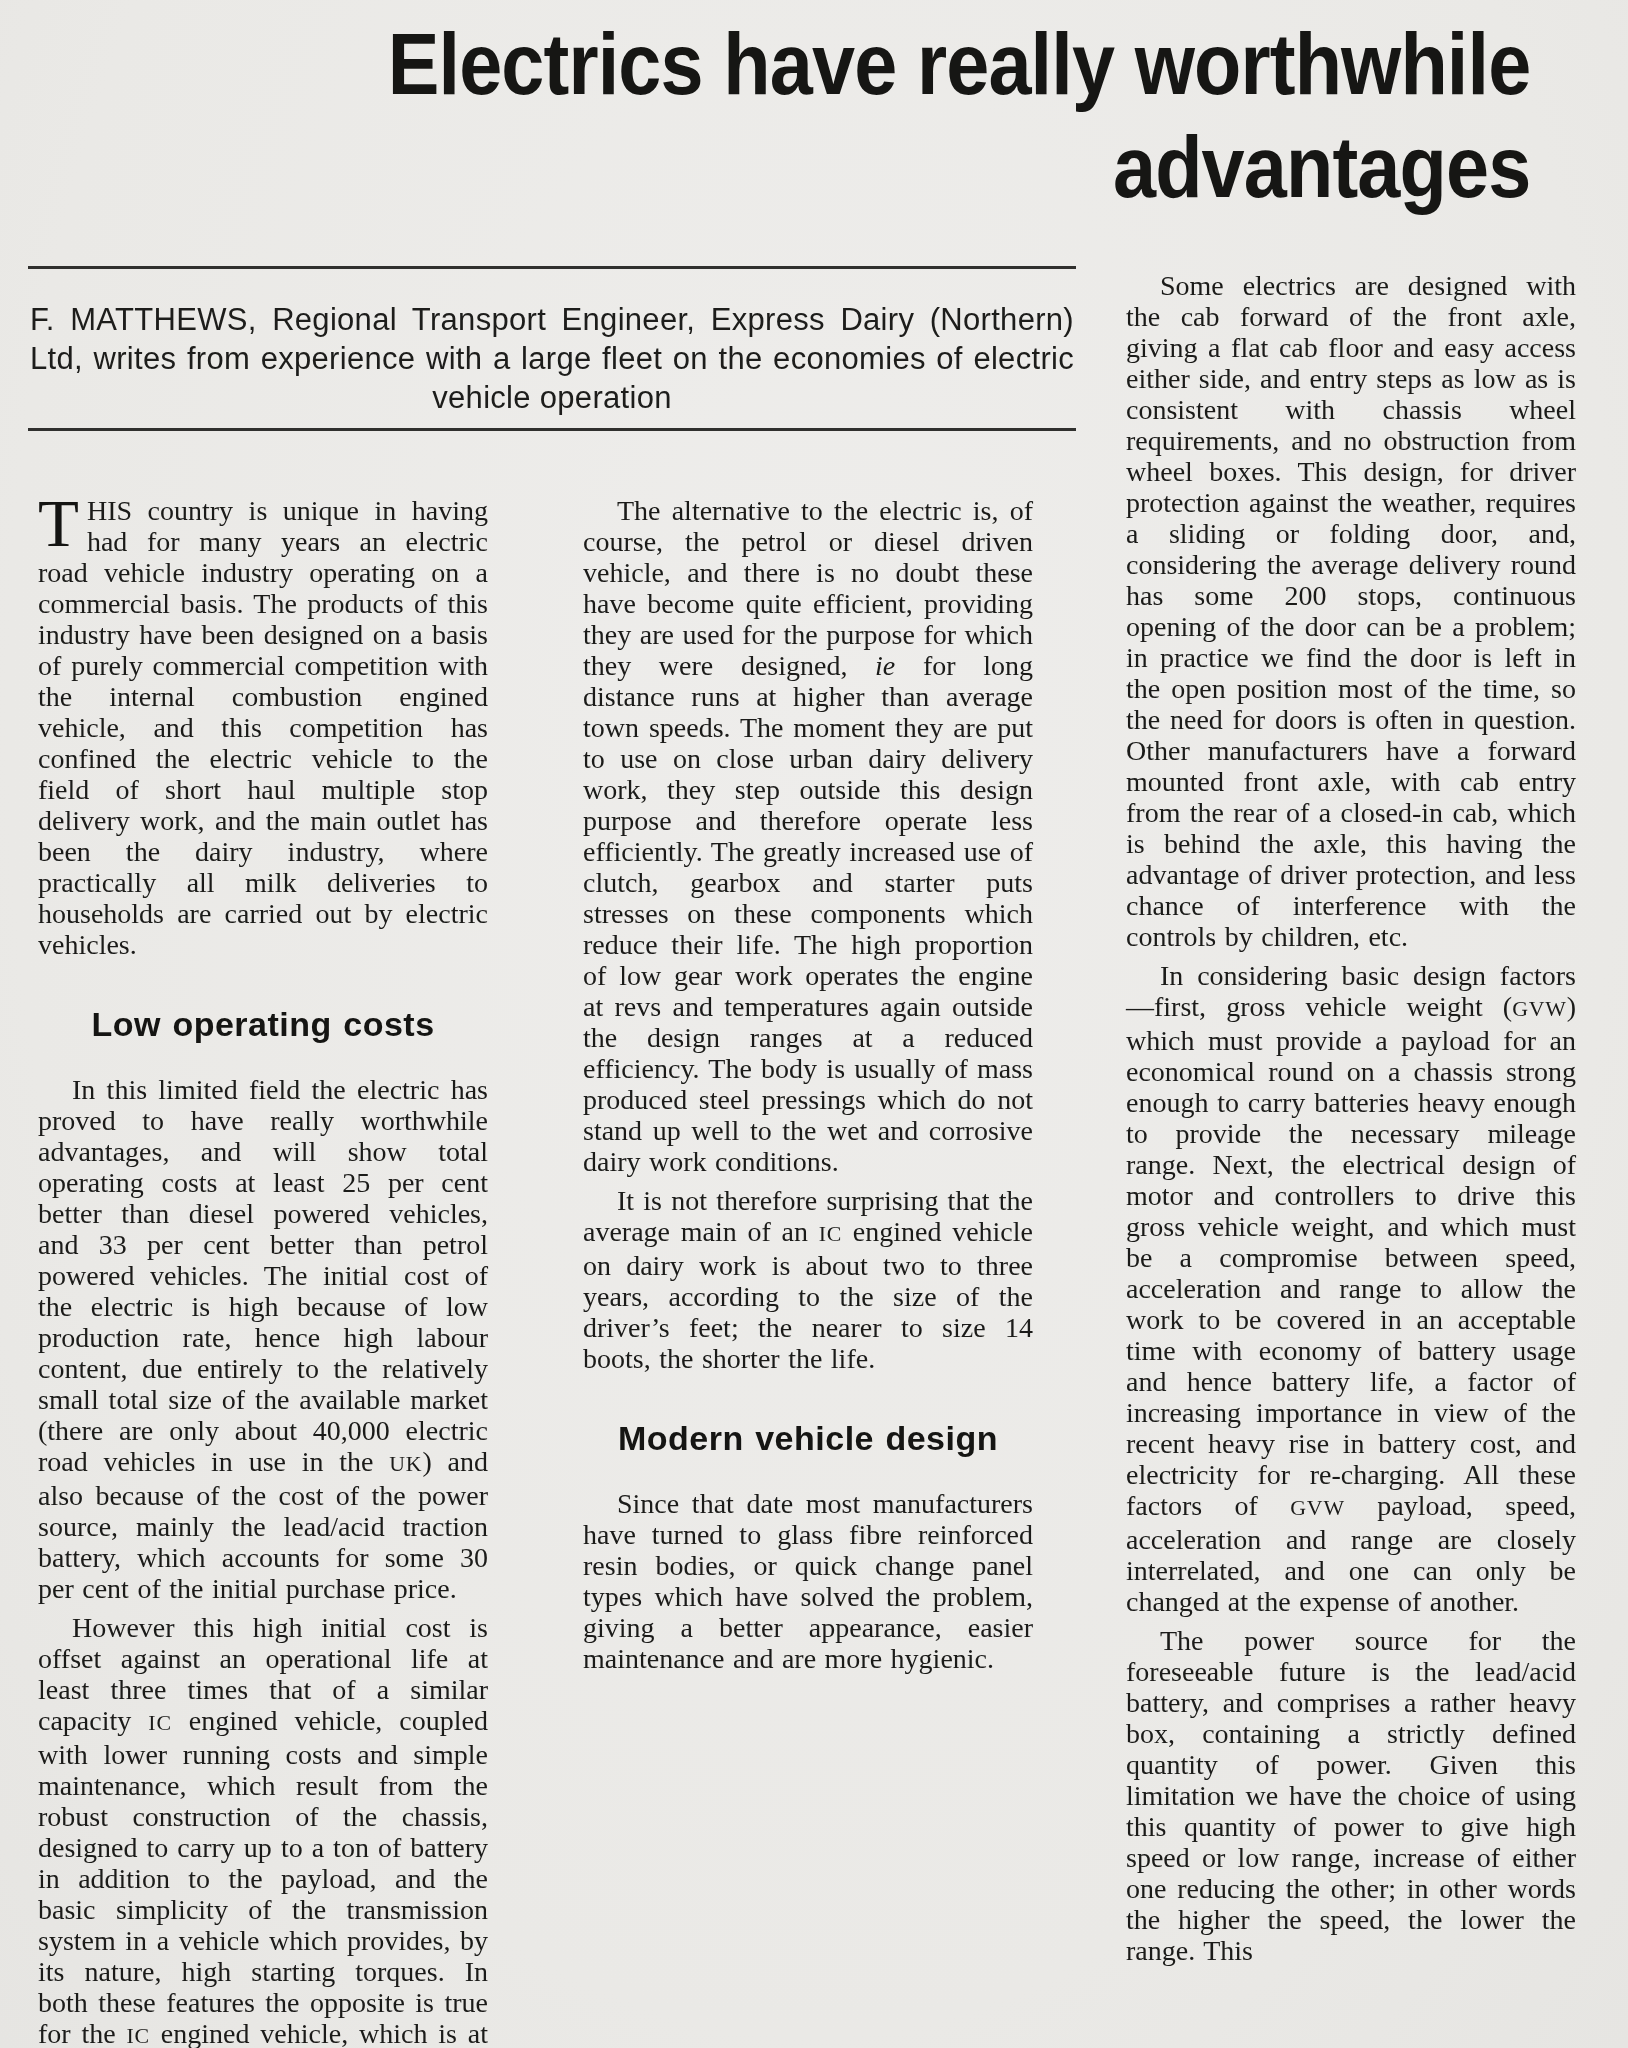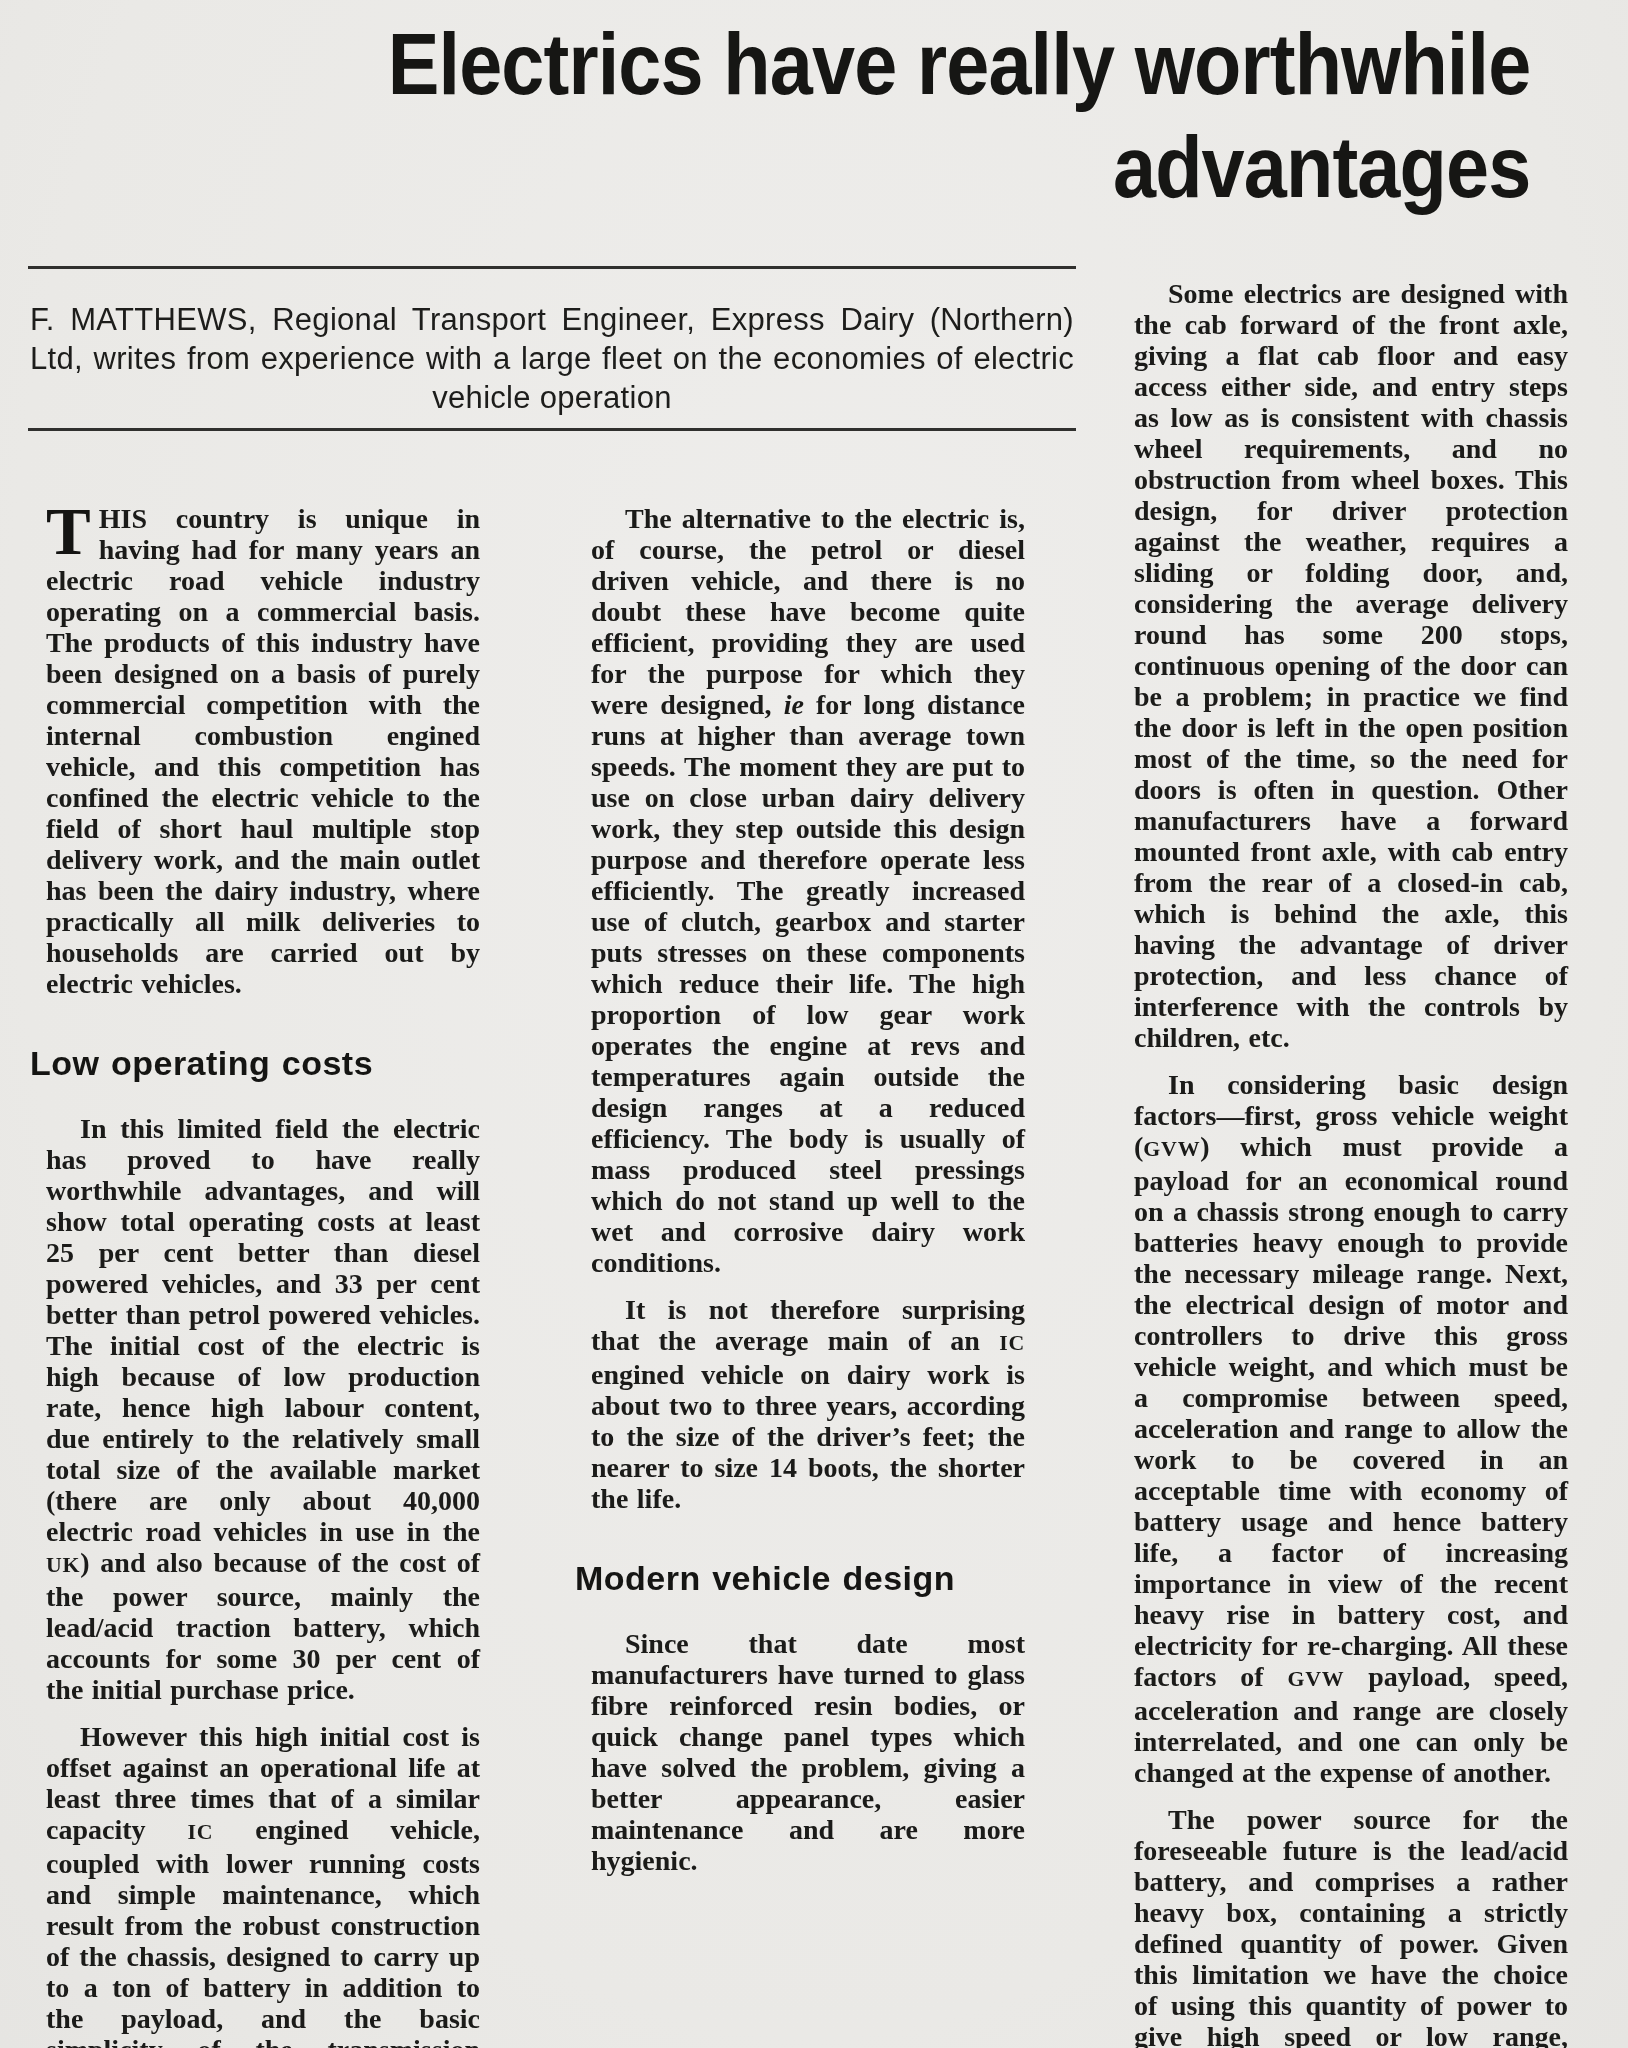--- a/index.html
+++ b/index.html
@@ -64,37 +64,38 @@
     text-align: justify;
     font-size: 28px;
     line-height: 31px;
     word-spacing: 1.5px;
     color: #1b1b19;
   }
   .col-1 { left: 30px;  top: 487px; }
   .col-2 { left: 575px; top: 487px; }
   .col-3 { left: 1118px; top: 262px; }
 
-  .para { margin: 16px; text-indent: 34px; font-weight: bold; }
+  .para { margin: 8px; text-indent: 34px; }
   .para.flush { text-indent: 0; }
 
   .dropcap {
     float: left;
     font-size: 67px;
     line-height: 54px;
     padding: 1px 8px 0 0;
     color: #141412;
   }
 
   .colhead {
     font-family: "Liberation Sans", sans-serif;
     font-weight: 700;
     font-size: 34px;
     line-height: 40px;
     letter-spacing: 0.5px;
+    text-align: center;
     text-indent: 0;
     color: #151513;
     margin: 44px 0 30px 0;
   }
   .col-3 .colhead { margin: 60px 0 40px 0; }
 
   .seg-n  { }
   .seg-i  { font-style: italic; }
   .seg-sc { font-size: 0.78em; letter-spacing: 0.8px; }
 </style>

